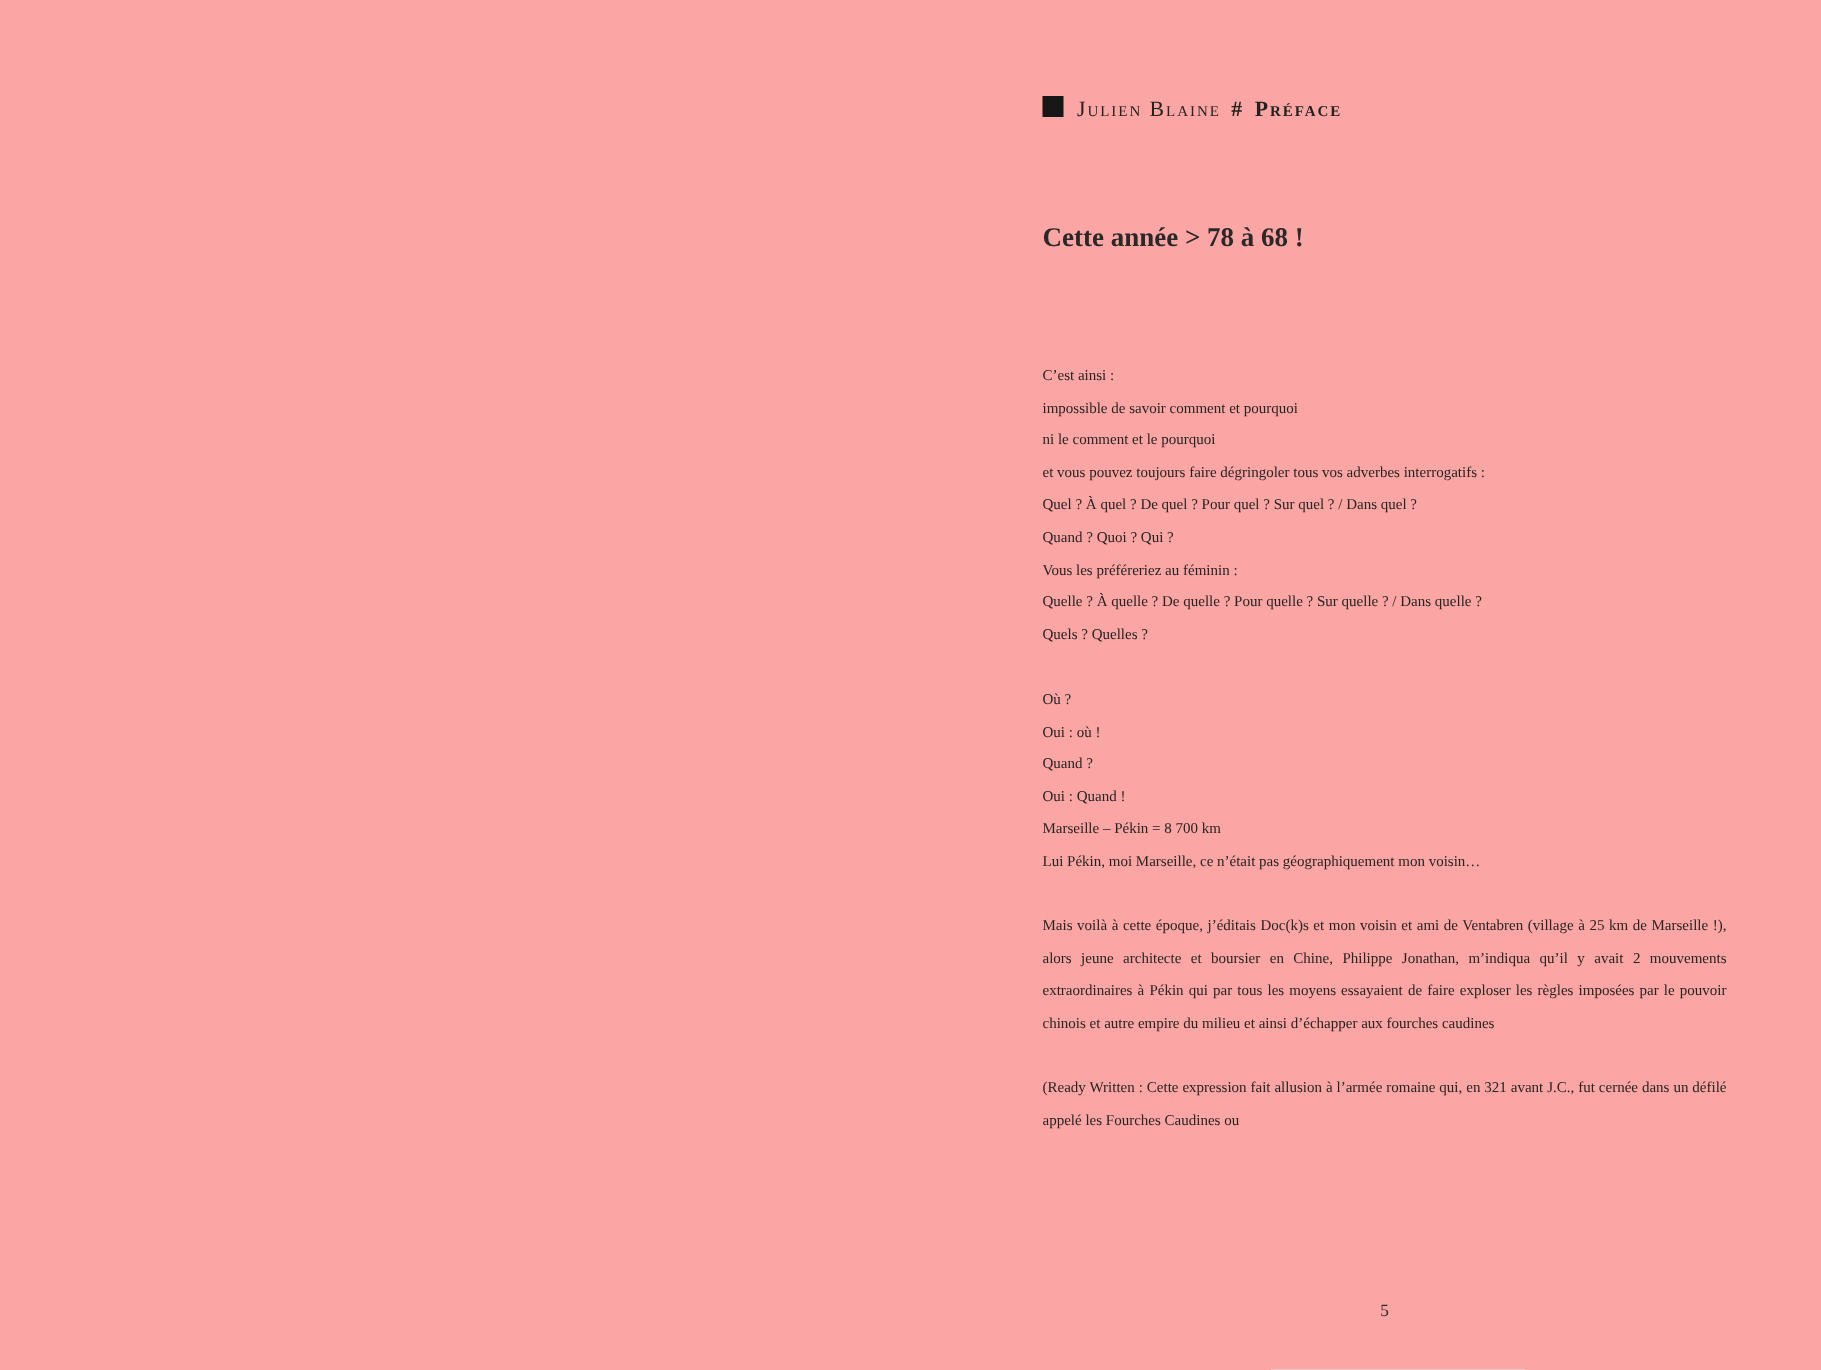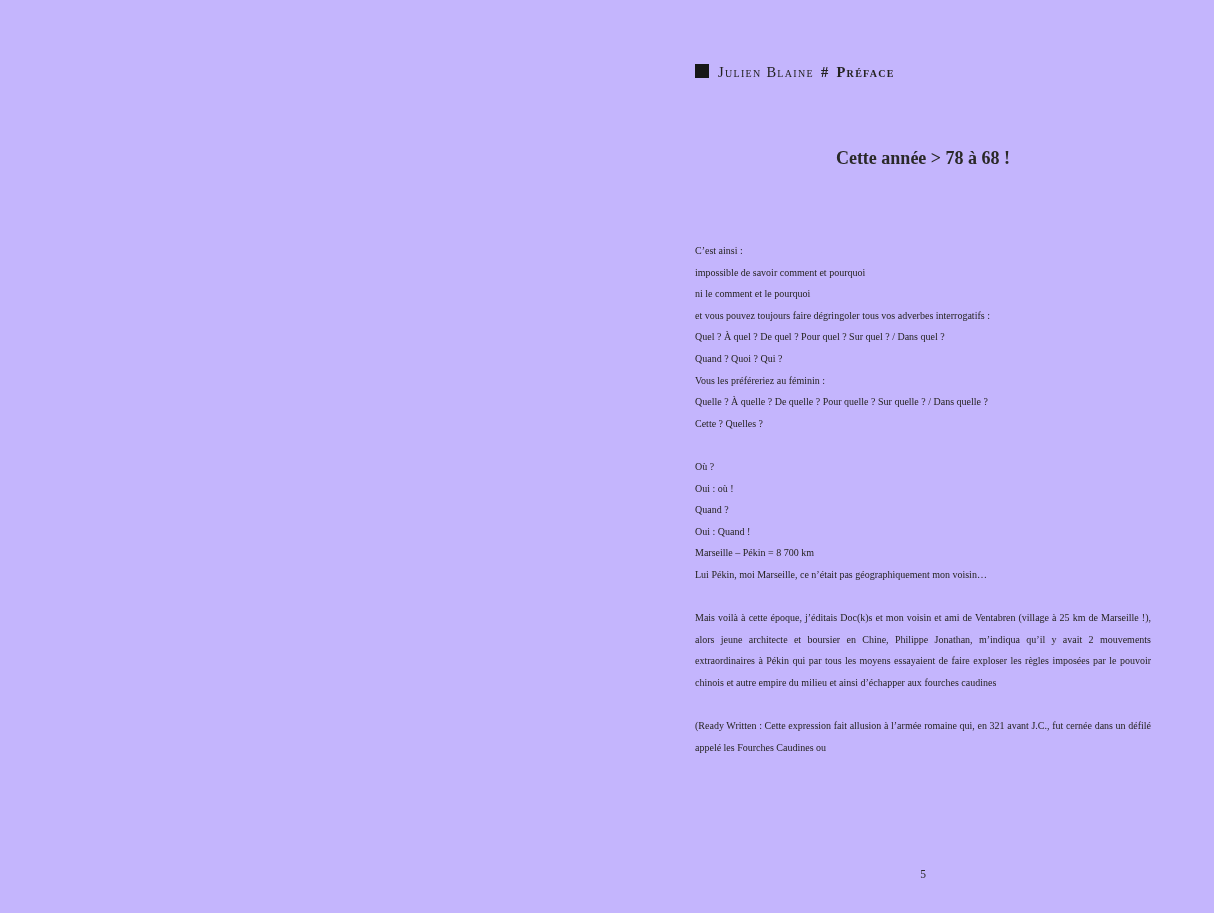--- a/index.html
+++ b/index.html
@@ -11,21 +11,21 @@
     width: 1214px;
     height: 913px;
     position: relative;
     overflow: hidden;
     font-family: "Liberation Serif", "DejaVu Serif", serif;
     color: #1f1e1c;
   }
   .book-page {
     position: absolute;
     inset: 0;
-    background: #c4b5fd;
+    background: #fca5a5;
   }
   
   .chapter-header {
     position: absolute;
     left: 695px;
     top: 64px;
     width: 456px;
     font-size: 14.5px;
     letter-spacing: 0.09em;
     white-space: nowrap;
@@ -52,21 +52,20 @@
     font-weight: bold;
     color: #232220;
   }
   
   .poem-title {
     position: absolute;
     left: 695px;
     top: 148px;
     width: 456px;
     margin: 0;
-    text-align: center;
     font-size: 18px;
     font-weight: bold;
     color: #2a2928;
   }
   
   .body-text {
     position: absolute;
     left: 695px;
     top: 240px;
     width: 456px;
@@ -118,21 +117,21 @@
 
     <div class="stanza">
       <div class="poem-line">C’est ainsi :</div>
       <div class="poem-line">impossible de savoir comment et pourquoi</div>
       <div class="poem-line">ni le comment et le pourquoi</div>
       <div class="poem-line">et vous pouvez toujours faire dégringoler tous vos adverbes interrogatifs :</div>
       <div class="poem-line">Quel ? À quel ? De quel ? Pour quel ? Sur quel ? / Dans quel ?</div>
       <div class="poem-line">Quand ? Quoi ? Qui ?</div>
       <div class="poem-line">Vous les préféreriez au féminin :</div>
       <div class="poem-line">Quelle ? À quelle ? De quelle ? Pour quelle ? Sur quelle ? / Dans quelle ?</div>
-      <div class="poem-line">Cette ? Quelles ?</div>
+      <div class="poem-line">Quels ? Quelles ?</div>
     </div>
 
     <div class="stanza">
       <div class="poem-line">Où ?</div>
       <div class="poem-line">Oui : où !</div>
       <div class="poem-line">Quand ?</div>
       <div class="poem-line">Oui : Quand !</div>
       <div class="poem-line">Marseille – Pékin = 8 700 km</div>
       <div class="poem-line">Lui Pékin, moi Marseille, ce n’était pas géographiquement mon voisin…</div>
     </div>

